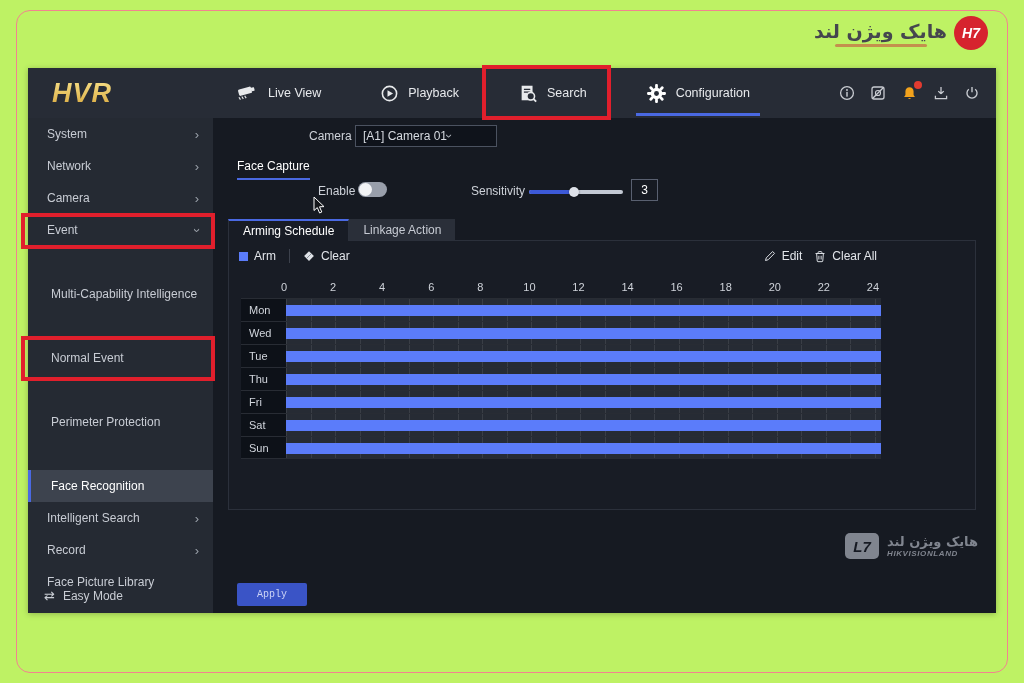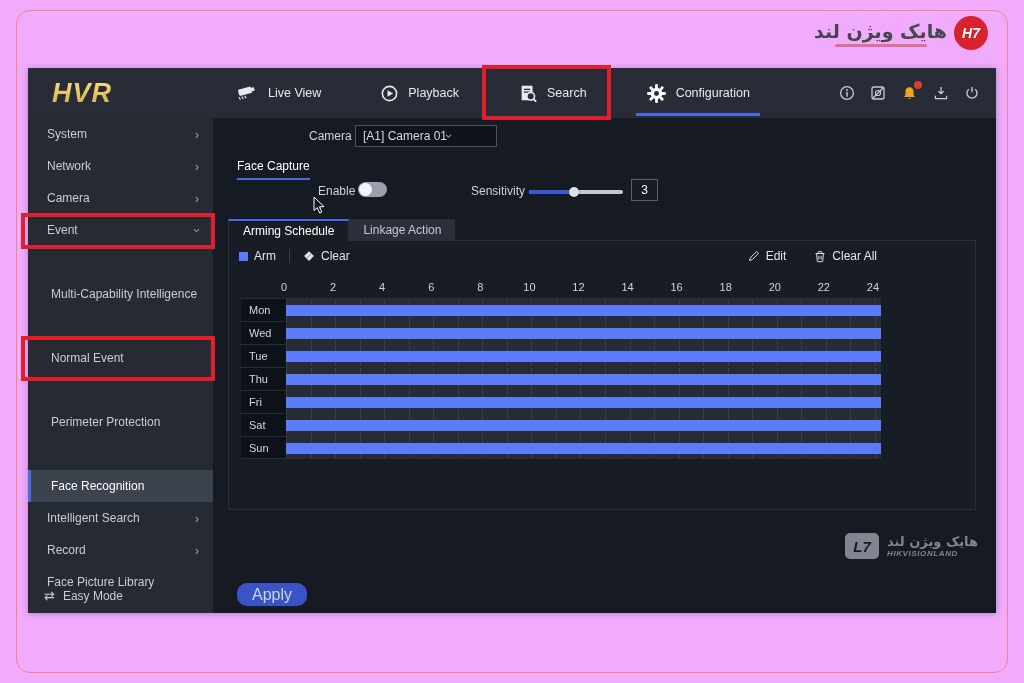--- a/index.html
+++ b/index.html
@@ -1,18 +1,18 @@
 <!DOCTYPE html>
 <html><head>
 <meta charset="utf-8">
 <style>
   * { margin:0; padding:0; box-sizing:border-box; }
   html,body { width:1024px; height:683px; }
   body { font-family:"Liberation Sans", sans-serif; background:#fff; }
-  .page { position:relative; width:1024px; height:683px; background:#f0abfc; overflow:hidden; }
+  .page { position:relative; width:1024px; height:683px; background:#bef264; overflow:hidden; }
   .frame-border { position:absolute; top:10px; left:16px; right:16px; bottom:10px;
     border:1px solid #f2848f; border-radius:14px; pointer-events:none; }
 
   
   .brand-top { position:absolute; top:16px; right:36px; display:flex; align-items:center; gap:7px; }
   .brand-col { display:flex; flex-direction:column; align-items:center; }
   .brand-fa { font-family:"DejaVu Sans", sans-serif; font-size:19px; font-weight:bold; color:#45464e; direction:rtl; }
   .brand-tagline { width:92px; height:3px; margin-top:2px; background:#c8403a; opacity:.55; border-radius:2px; }
   .brand-logo { width:34px; height:34px; border-radius:50%; background:#d6232e; color:#fff;
     display:flex; align-items:center; justify-content:center; font-weight:bold; font-style:italic; font-size:14px; }
@@ -75,21 +75,21 @@
   .sched-tab { height:21px; padding:0 14px; display:flex; align-items:center; cursor:pointer;
     background:#2a2f39; color:#c6cad2; }
   .sched-tab.active { height:22px; background:#181c25; color:#fff;
     border:1px solid #2b303b; border-bottom:none; border-top:2px solid #4a69e2; }
 
   .panel { position:absolute; left:15px; top:122px; width:748px; height:270px;
     background:#181c25; border:1px solid #2b303b; }
   .legend-row { position:absolute; left:10px; top:8px; right:98px; display:flex; align-items:center;
     justify-content:space-between; color:#e2e5ea; }
   .legend-left, .legend-right { display:flex; align-items:center; gap:9px; }
-  .legend-right { gap:28px; }
+  .legend-right { gap:12px; }
   .legend-item, .tool-btn { display:flex; align-items:center; gap:6px; cursor:pointer; }
   .arm-swatch { width:9px; height:9px; background:#5b7cfa; }
   .legend-div { width:1px; height:14px; background:#3c414c; margin:0 4px; }
 
   .hours { position:absolute; left:47px; top:40px; width:605px; display:flex; justify-content:space-between; }
   .hours span { width:16px; text-align:center; font-size:11px; color:#cfd3da; }
   .grid { position:absolute; left:12px; top:57px; width:640px; }
   .day-row { height:23px; display:flex; border-top:1px solid rgba(255,255,255,.07); }
   .day-row:last-child { border-bottom:1px solid rgba(255,255,255,.07); }
   .day-cell { width:45px; background:#0d1118; color:#d2d6dd; font-size:11px;
@@ -99,21 +99,21 @@
   .bar { position:absolute; left:0; top:6px; height:11px; width:100%; background:#5b7cfa; }
 
   .watermark { position:absolute; right:18px; top:415px; display:flex; align-items:center; gap:8px; color:#80858f; }
   .wm-mark { width:34px; height:26px; background:#80858f; border-radius:5px; display:flex; align-items:center;
     justify-content:center; font-weight:bold; font-style:italic; font-size:15px; color:#161a23; }
   .wm-col { display:flex; flex-direction:column; align-items:flex-start; }
   .wm-fa { font-family:"DejaVu Sans", sans-serif; font-size:13px; font-weight:bold; direction:rtl; }
   .wm-en { font-size:8px; font-weight:bold; font-style:italic; letter-spacing:.6px; }
 
   .apply-btn { position:absolute; left:24px; top:465px; width:70px; height:23px; background:#3a54c6;
-    color:#ccd4f6; border:none; border-radius:10px; font-size:16px; cursor:pointer; font-family:Liberation Sans, sans-serif; }
+    color:#ccd4f6; border:none; border-radius:2px; font-size:10px; cursor:pointer; font-family:Liberation Mono, monospace; }
 
   
   .anno { position:absolute; border:4px solid #e11f2c; z-index:5; pointer-events:none; }
   #anno-config { left:482px; top:65px; width:129px; height:55px; }
   #anno-event { left:21px; top:213px; width:194px; height:36px; }
   #anno-face { left:21px; top:336px; width:194px; height:45px; }
 
   .cursor { position:absolute; left:313px; top:196px; z-index:6; pointer-events:none; }
   .badge { position:absolute; right:-4px; top:-4px; width:8px; height:8px; border-radius:50%; background:#e23b30; }
   svg { display:block; }

